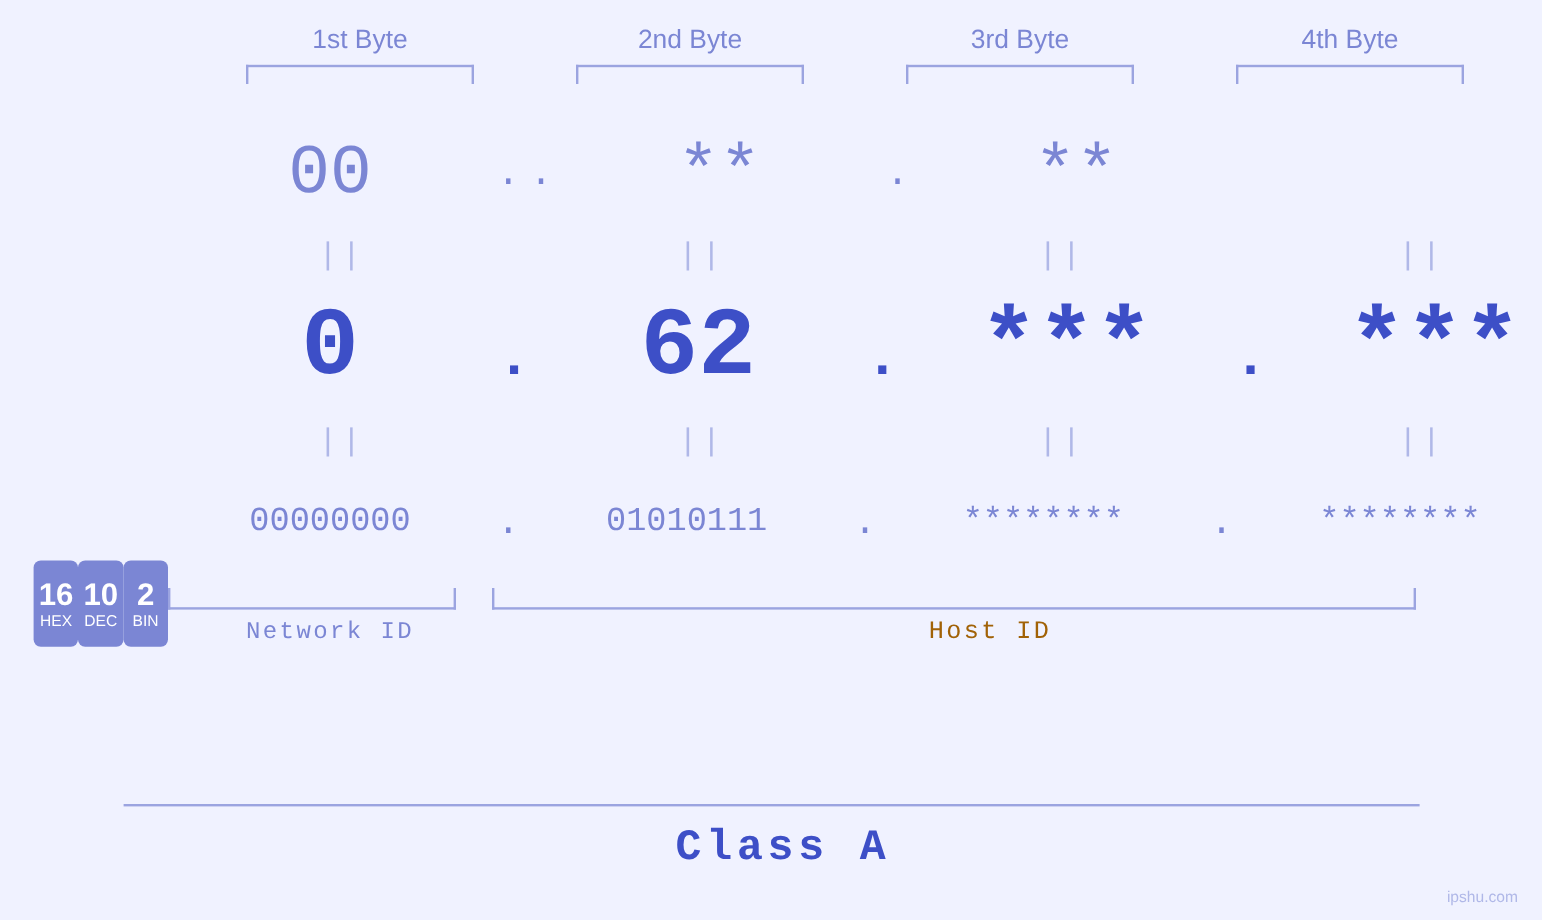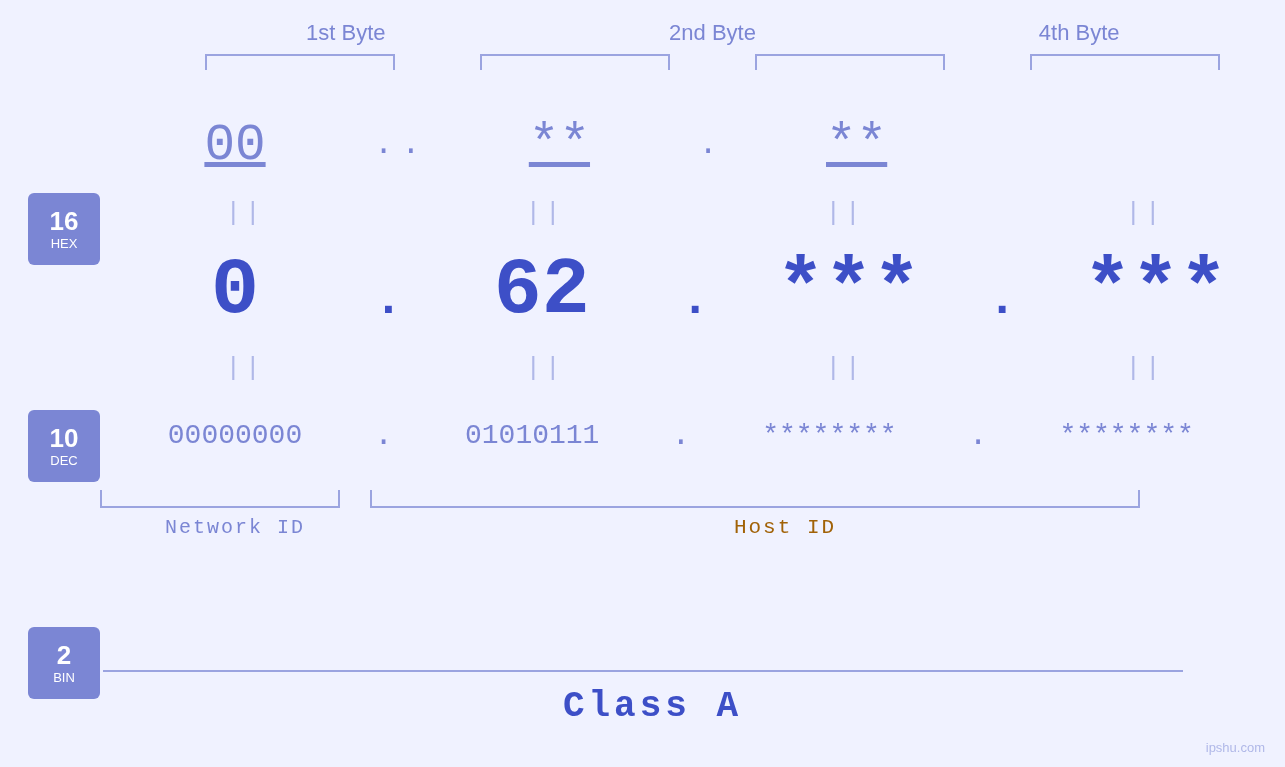--- a/index.html
+++ b/index.html
@@ -98,21 +98,21 @@
       align-items: center;
       justify-content: center;
       position: relative;
     }
 
     .byte-value {
       color: #7b86d4;
       text-align: center;
     }
 
-    .hex-val { font-size: 51px; text-decoration: underline; }
+    .hex-val { font-size: 58px; }
     .dec-val { font-size: 80px; font-weight: bold; color: #3d4fc7; }
     .bin-val { font-size: 28px; }
 
     .dot-small {
       color: #7b86d4;
       font-size: 32px;
       line-height: 1;
       margin: 0 4px;
       align-self: center;
     }
@@ -148,21 +148,21 @@
       display: flex;
       flex-direction: row;
       width: 1285px;
       position: relative;
       margin-top: 0;
     }
 
     .left-badges {
       width: 140px;
       display: flex;
-      flex-direction: column;
+      flex-direction: row;
       align-items: flex-end;
       padding-left: 28px;
     }
 
     .badge-spacer-1 { height: 93px; } 
     .badge-gap { height: 145px; }    
 
     .right-rows {
       flex: 1;
       display: flex;
@@ -196,20 +196,21 @@
     }
   </style>
 </head>
 <body>
 
 <div class="container">
 
   <div class="byte-headers">
     <div class="byte-header">1st Byte</div>
     <div class="byte-header">2nd Byte</div>
+    <div class="byte-header">3rd Byte</div>
     <div class="byte-header">4th Byte</div>
   </div>
 
   <div class="bracket-row">
     <div class="bracket"></div>
     <div class="bracket"></div>
     <div class="bracket"></div>
     <div class="bracket"></div>
   </div>
 

